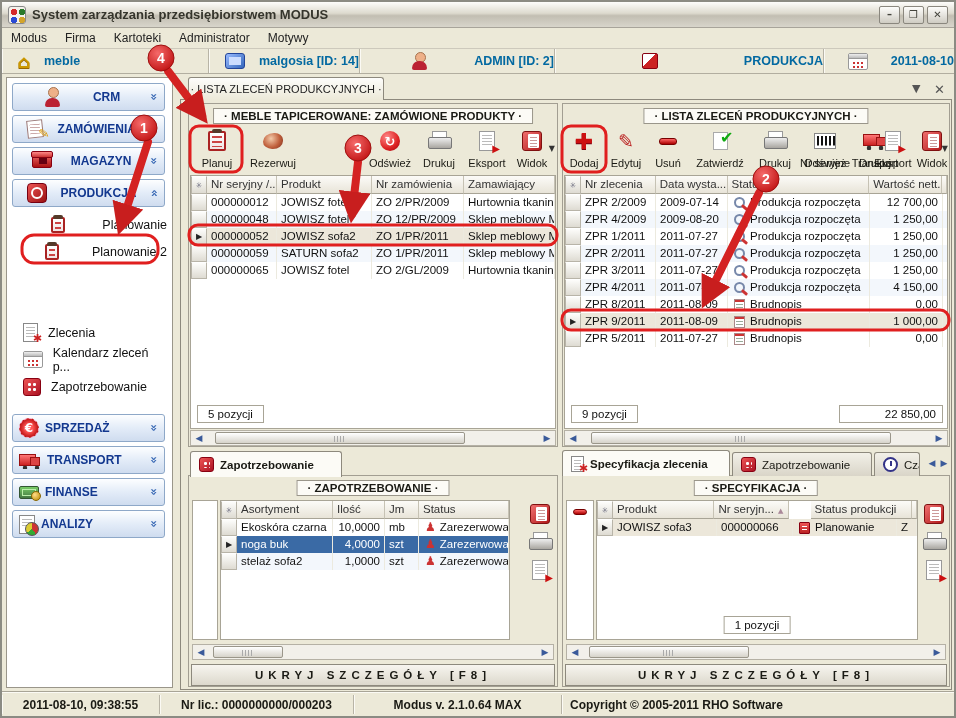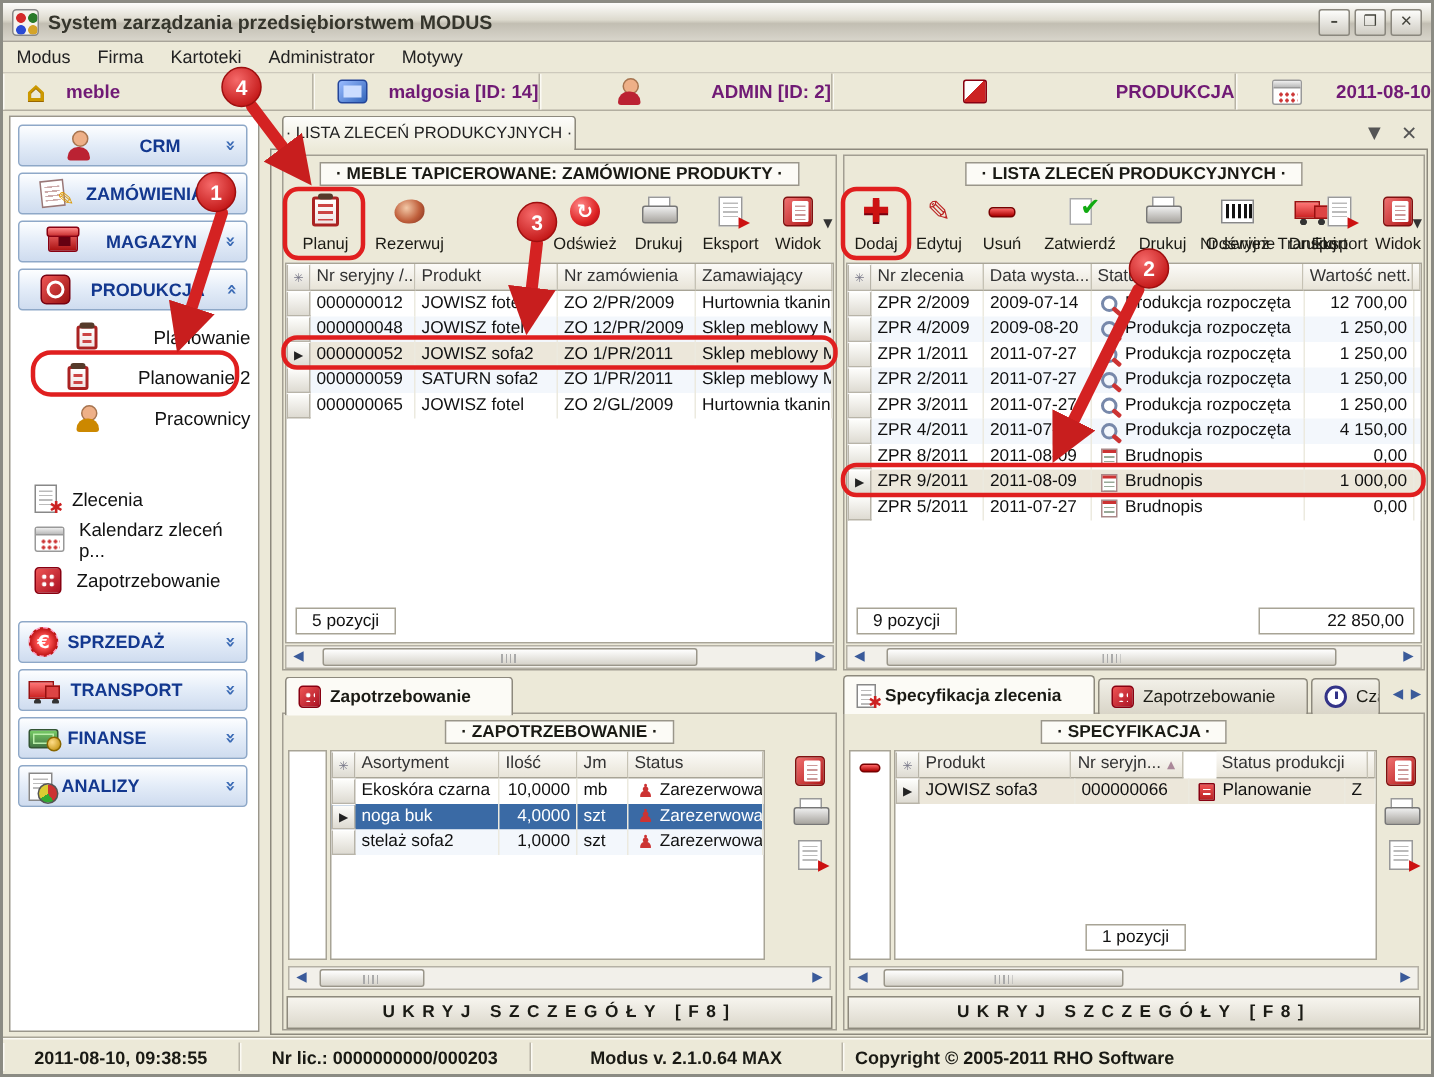--- a/index.html
+++ b/index.html
@@ -22,21 +22,21 @@
     background:linear-gradient(180deg,#fdfdfb,#cfccc3);display:flex;align-items:center;justify-content:center;
     font-family:"DejaVu Sans",sans-serif;font-size:10px;color:#44443c;font-weight:bold;}
 
   
   #menubar{position:absolute;left:0;top:26px;right:0;height:21px;background:#ece9d8;border-bottom:1px solid #cdc9bc;display:flex;align-items:center;}
   .menu-item{padding:2px 9px;font-size:12px;color:#222;}
 
   
   #infobar{position:absolute;left:0;top:47px;right:0;height:25px;background:#ece9d8;border-bottom:1px solid #b2ae a0;border-bottom:1px solid #b2aea0;}
   .info-cell{position:absolute;top:0;bottom:0;display:flex;align-items:center;gap:10px;padding-left:12px;border-right:1px solid #b8b4a6;box-shadow:1px 0 0 #fbfaf4 inset;}
-  .info-cell b{font-size:12.5px;color:#701a75;}
+  .info-cell b{font-size:12.5px;color:#0369a1;}
 
   
   #sidebar{position:absolute;left:4px;top:75px;width:167px;height:611px;background:#fff;border:1px solid #9a968a;}
   .sgroup{position:absolute;left:5px;width:153px;height:28px;border:1px solid #8ea8c8;border-radius:3px;
     background:linear-gradient(180deg,#fdfeff,#e3ecf8 50%,#cfdcef);display:flex;align-items:center;padding:0 6px;gap:6px;}
   .sgroup b{font-size:12px;color:#13388f;}
   .chev{margin-left:auto;font-family:"DejaVu Sans",sans-serif;color:#3a6ab5;font-weight:bold;font-size:12px;display:inline-block;}
   .chev.down{transform:rotate(90deg);}
   .chev.up{transform:rotate(-90deg);}
   .sitem{position:absolute;left:8px;width:152px;height:27px;display:flex;align-items:center;gap:10px;padding-left:8px;}
@@ -281,24 +281,20 @@
     </div>
 
     <div class="sitem" style="top:133px;">
       <span class="ic i-clip small"></span>
       <span class="lbl">Planowanie</span>
     </div>
     <div class="sitem" style="top:160px;">
       <span class="ic i-clip small"></span>
       <span class="lbl">Planowanie 2</span>
     </div>
-    <div class="sitem" style="top:187px;">
-      <span class="ic i-person worker" style="width:18px;height:18px;"></span>
-      <span class="lbl">Pracownicy</span>
-    </div>
     <div class="sitem" style="top:241px;">
       <span class="ic i-doctools" style="margin:0;"></span>
       <span class="lbl">Zlecenia</span>
     </div>
     <div class="sitem" style="top:268px;">
       <span class="ic i-cal" style="margin:0;"></span>
       <span class="lbl">Kalendarz zleceń p...</span>
     </div>
     <div class="sitem" style="top:295px;">
       <span class="ic i-abacus" style="width:18px;height:18px;margin:0;"></span>

